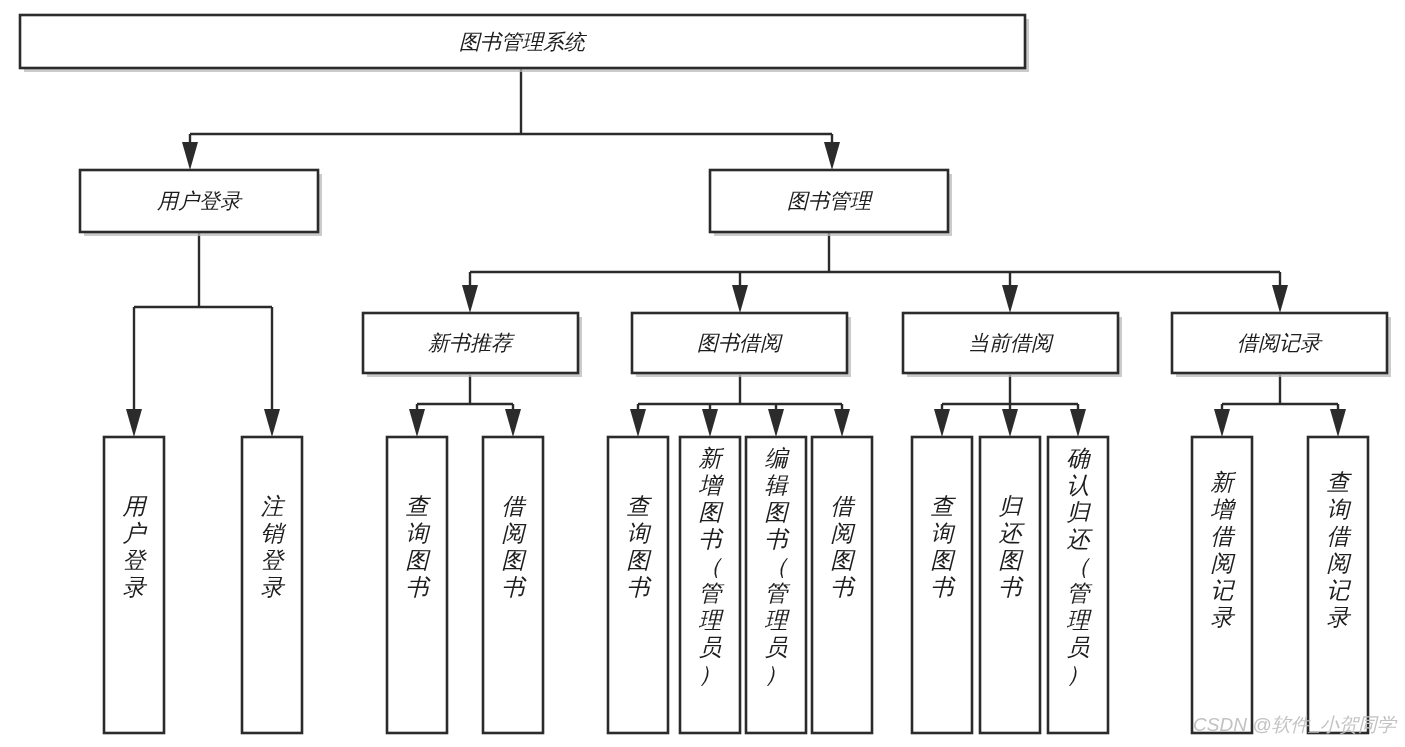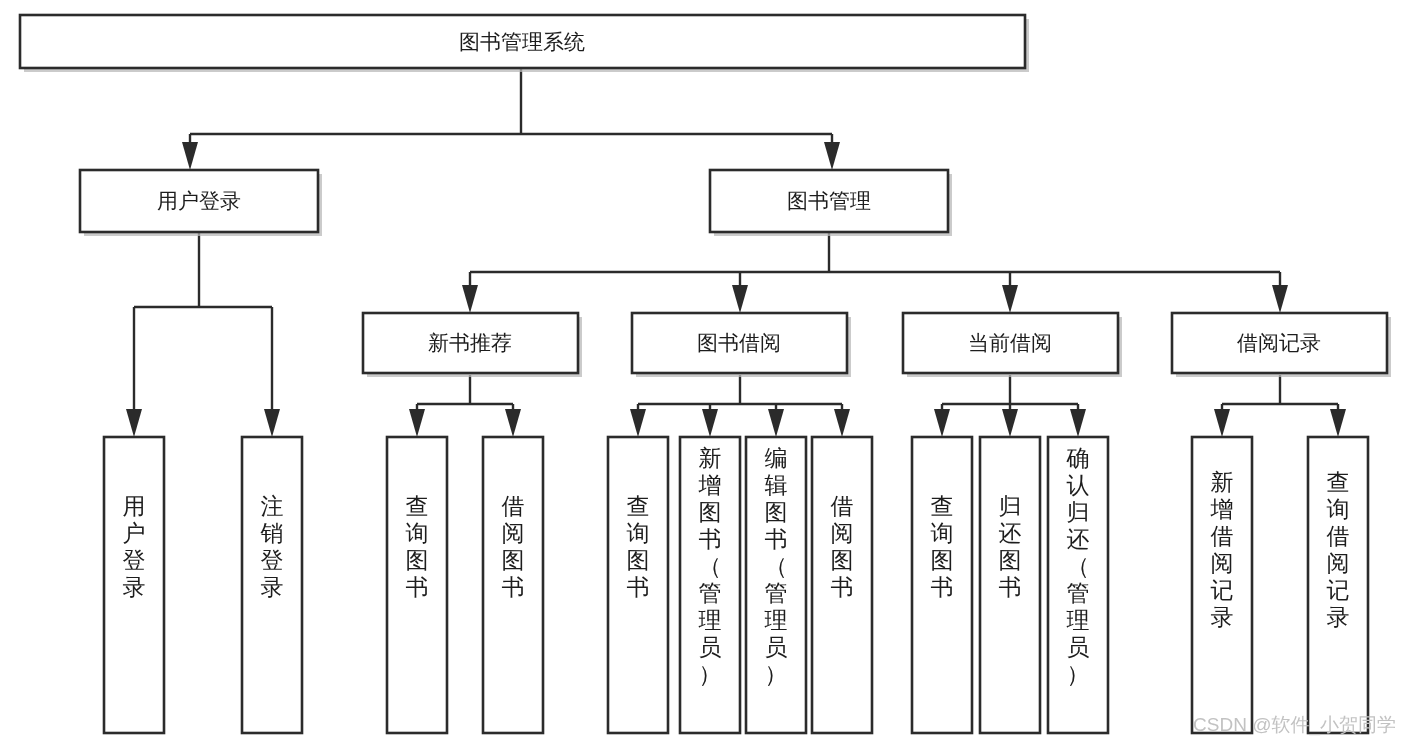--- a/index.html
+++ b/index.html
@@ -9,20 +9,21 @@
   }
   body {
     font-family: "Liberation Sans", "DejaVu Sans", sans-serif;
   }
   #diagram-root {
     position: relative;
     width: 1405px;
     height: 747px;
     background: #ffffff;
     overflow: hidden;
+    font-style: italic;
   }
   svg.diagram-canvas {
     position: absolute;
     left: 0;
     top: 0;
     width: 1405px;
     height: 747px;
   }
   .node-box {
     fill: #ffffff;

